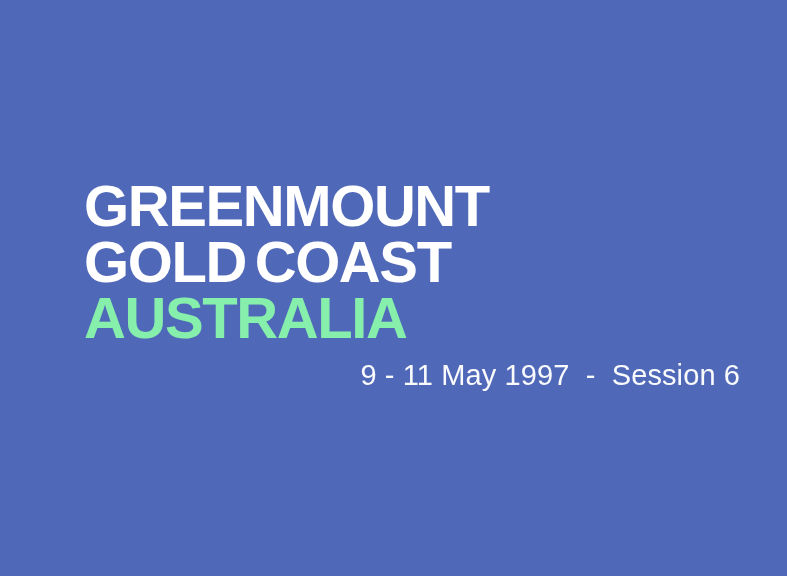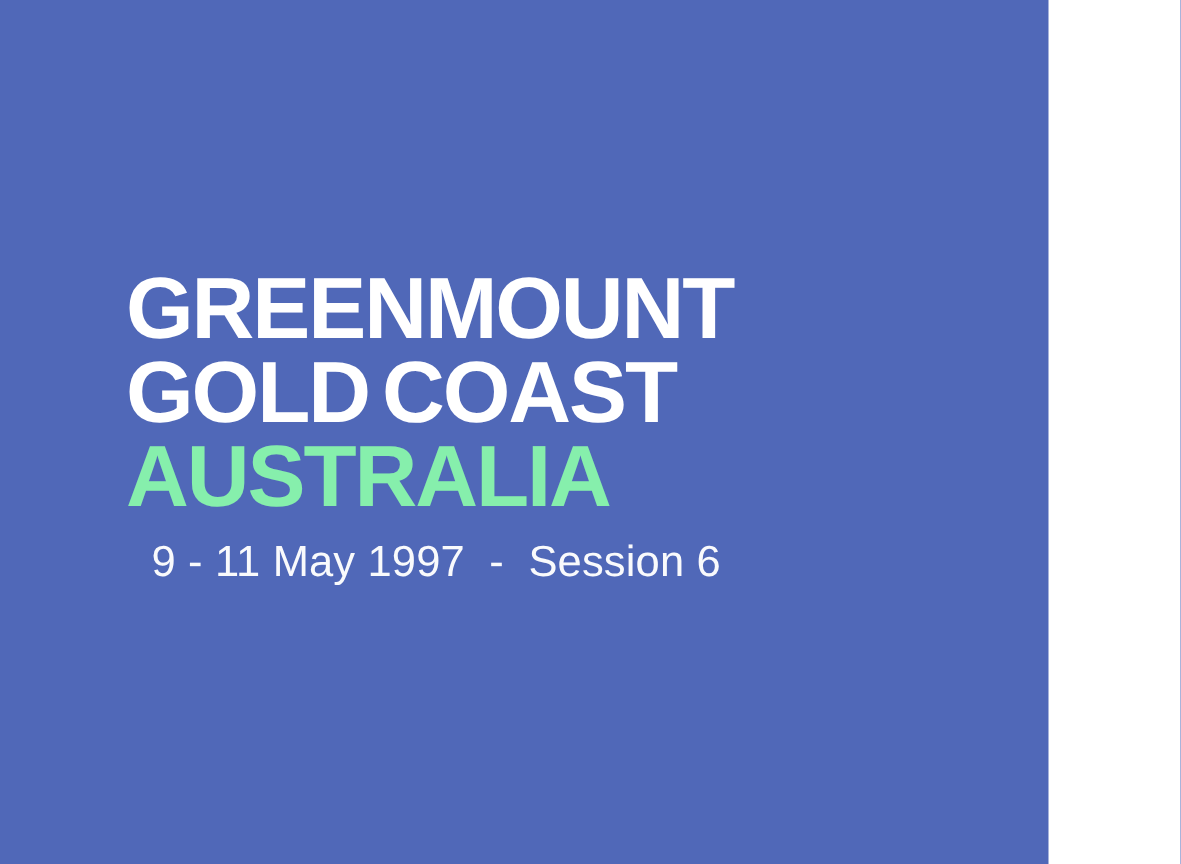--- a/index.html
+++ b/index.html
@@ -11,21 +11,21 @@
   body {
     width: 787px;
     height: 576px;
     overflow: hidden;
     font-family: "Liberation Sans", sans-serif;
     -webkit-font-smoothing: antialiased;
   }
 
   #slide {
     position: relative;
-    width: 699px;
+    width: 787px;
     height: 576px;
     background: #5068b8;
     box-sizing: border-box;
   }
 
   
   #title-block {
     position: absolute;
     left: 84px;
     top: 178px;
@@ -53,24 +53,25 @@
 
   #event-subtitle {
     display: block;
     color: #ffffff;
     font-family: "Liberation Sans", sans-serif;
     font-weight: 300;
     font-size: 29px;
     line-height: 34px;
     letter-spacing: 0.1px;
     white-space: pre;
-    margin: 17px;
+    margin: 4px;
     padding: 0;
     margin-top: 12px;
     opacity: 0.97;
+    text-align: right;
   }
 </style>
 </head>
 <body>
 
 <div id="slide" style="background: rgb(80, 104, 184);">
 
   <div id="title-block">
 
     <h1 class="title-line" style="color: rgb(255, 255, 255);">GREENMOUNT</h1>

